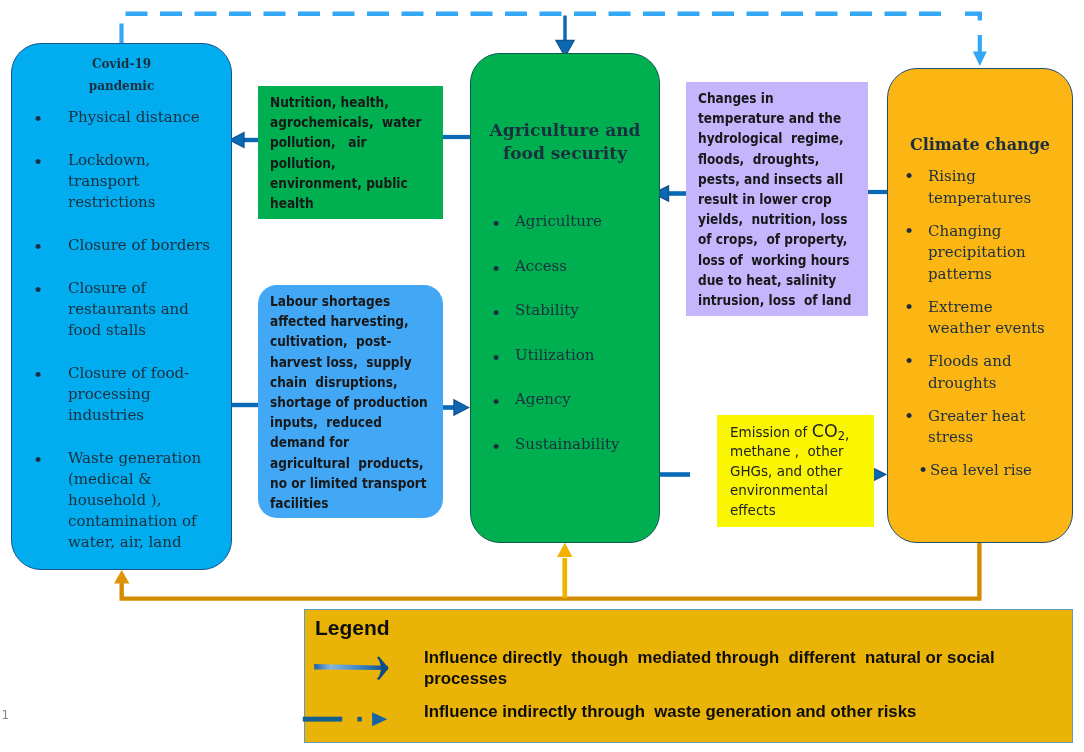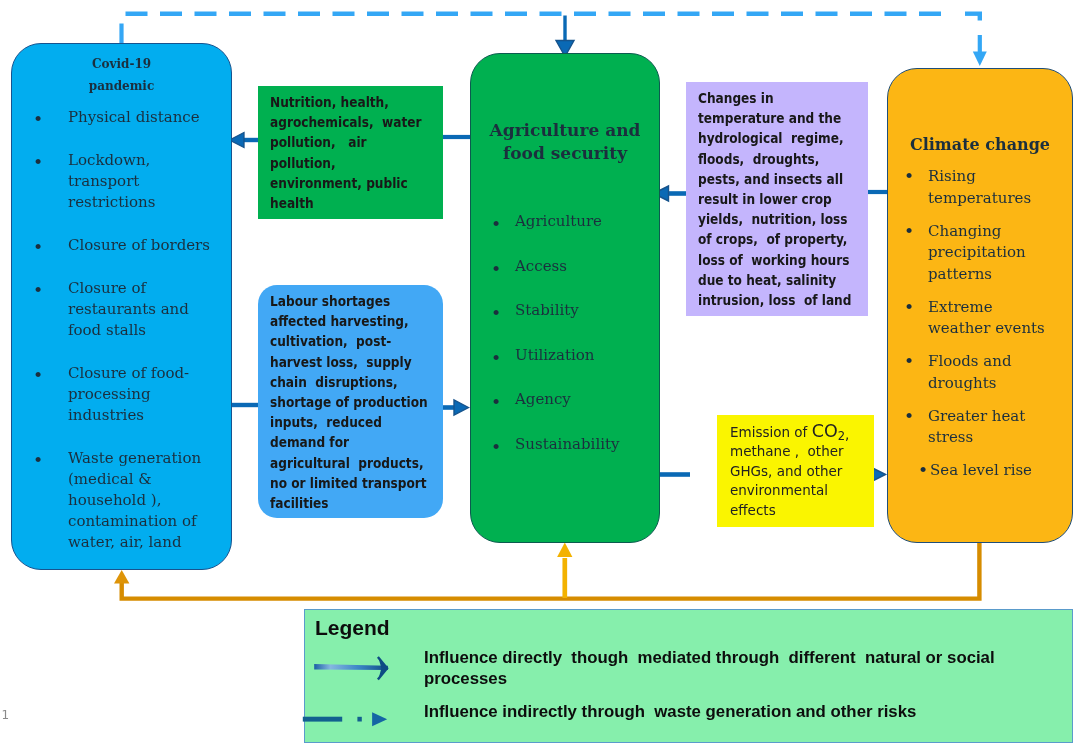--- a/index.html
+++ b/index.html
@@ -53,21 +53,21 @@
         padding:7px 0 0 13px;font-size:13.5px;line-height:19.8px;font-weight:normal;
         font-stretch:normal;color:#222;margin-left:28px;}
   .emission-line1{height:19.8px;}
   .co2{white-space:nowrap;}
   .co2-main{font-size:17.5px;letter-spacing:0px;}
   .co2-sub{font-size:11.5px;position:relative;top:3px;left:0px;}
   .co2-comma{position:relative;top:2px;}
 
   
   .legend-box{position:absolute;left:304px;top:609px;width:769px;height:134px;
-        border:1.4px solid #5A9BCB;background:#86efac;box-sizing:border-box;}
+        border:1.4px solid #5A9BCB;background:#eab308;box-sizing:border-box;}
   .legend-title{position:absolute;left:10px;top:6px;font-size:21px;font-weight:bold;color:#0d0d0d;
         font-family:"Liberation Sans",sans-serif;}
   .legend-arrow{position:absolute;width:100px;height:40px;}
   .legend-arrow-solid{left:0px;top:41px;}
   .legend-arrow-dashed{left:-5px;top:89px;}
   .legend-text{position:absolute;left:119px;top:38px;width:660px;white-space:pre;
         font-family:"Liberation Sans",sans-serif;font-weight:bold;
         font-size:16.8px;line-height:20.6px;color:#0d0d0d;}
   .legend-text2{top:92px;}
 

